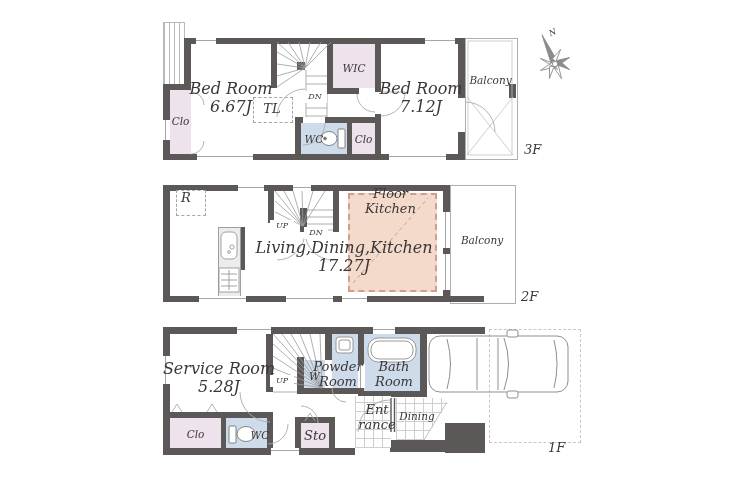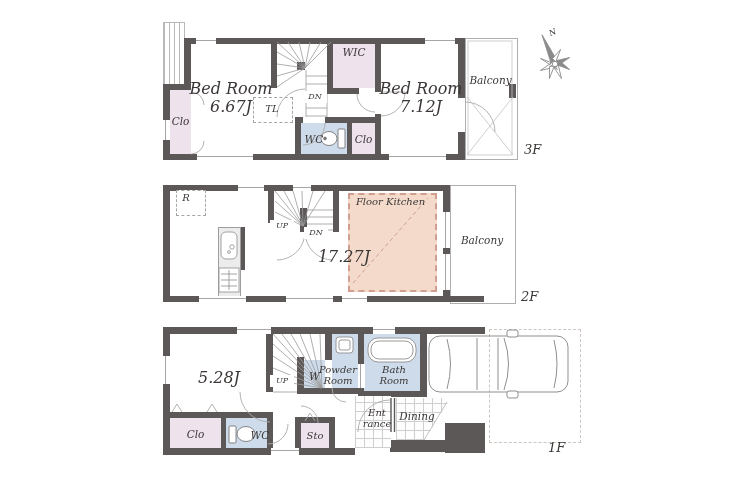--- a/index.html
+++ b/index.html
@@ -6,21 +6,21 @@
   #canvas{position:relative;width:730px;height:496px;background:#ffffff;overflow:hidden;
           font-family:"DejaVu Serif","Liberation Serif",serif;color:#3b3736}
   .w{position:absolute;background:#5b5857}
   .pink{position:absolute;background:#eee2ed}
   .blue{position:absolute;background:#cdDBEB;background:#cddbeb}
   .room-lbl{position:absolute;font-style:italic;color:#3b3736;text-align:center;
             display:flex;align-items:center;justify-content:center;line-height:1.15}
   .col{flex-direction:column}
   .big{font-size:16px}
   .med{font-size:10.5px}
-  .sm{font-size:10px}
+  .sm{font-size:13px}
   .xs{font-size:8px}
   .ftag{position:absolute;font-style:italic;font-size:13px;color:#3b3736}
   .thinbox{position:absolute;border:1.5px solid #aeaeae;background:#fff}
   .win-h{position:absolute;height:7px;background:linear-gradient(180deg,#fff 0 2px,#a5a5a5 2px 3px,#fff 3px 7px)}
   .win-v{position:absolute;width:7px;background:linear-gradient(90deg,#fff 0 2px,#a5a5a5 2px 3px,#fff 3px 7px)}
   .hatchv{position:absolute;background:repeating-linear-gradient(90deg,#b9b9b9 0 1px,#ffffff 1px 5px);
           border:1px solid #b9b9b9;border-right:none}
   .tile{position:absolute;background-color:#fefefe;
         background-image:repeating-linear-gradient(0deg,#cfcfcf 0 1px,transparent 1px 9px),
                          repeating-linear-gradient(90deg,#cfcfcf 0 1px,transparent 1px 9px)}
@@ -112,21 +112,21 @@
   </svg>
 
   <div class="room-lbl col big" style="left:161px;top:76px;width:140px;height:44px">
     <div>Bed Room</div>
     <div>6.67J</div>
   </div>
   <div class="room-lbl col big" style="left:379px;top:76px;width:84px;height:44px">
     <div>Bed Room</div>
     <div>7.12J</div>
   </div>
-  <div class="room-lbl med" style="left:333px;top:44px;width:42px;height:16px">WIC</div>
+  <div class="room-lbl med" style="left:333px;top:60px;width:42px;height:16px">WIC</div>
   <div class="room-lbl med" style="left:168px;top:113px;width:25px;height:16px">Clo</div>
   <div class="room-lbl med" style="left:301px;top:131px;width:26px;height:16px">WC</div>
   <div class="room-lbl med" style="left:352px;top:131px;width:23px;height:16px">Clo</div>
   <div class="room-lbl sm" style="left:253px;top:97px;width:38px;height:24px">TL</div>
   <div class="room-lbl xs" style="left:303px;top:91px;width:24px;height:12px;background:#fff">DN</div>
   <div class="room-lbl med" style="left:465px;top:73px;width:51px;height:15px">Balcony</div>
   <div class="ftag" style="left:524px;top:142px">3F</div>
 
   <div class="w" style="left:163px;top:185px;width:287px;height:6px"></div>
   <div class="w" style="left:163px;top:185px;width:7px;height:117px"></div>
@@ -183,20 +183,21 @@
       <line x1="221" y1="286" x2="237" y2="286"></line>
         <line x1="229" y1="270" x2="229" y2="290"></line>
     </g>
   </svg>
 
   <div class="room-lbl sm" style="left:178px;top:192px;width:16px;height:12px">R</div>
   <div class="room-lbl xs" style="left:270px;top:220px;width:24px;height:12px;background:#fff">UP</div>
   <div class="room-lbl xs" style="left:304px;top:227px;width:24px;height:12px;background:#fff">DN</div>
   <div class="room-lbl sm" style="left:348px;top:195px;width:85px;height:13px">Floor Kitchen</div>
   <div class="room-lbl col big" style="left:244px;top:236px;width:200px;height:42px">
+    <div>Living,Dining,Kitchen</div>
     <div>17.27J</div>
   </div>
   <div class="room-lbl med" style="left:450px;top:233px;width:64px;height:15px">Balcony</div>
   <div class="ftag" style="left:521px;top:289px">2F</div>
 
   <div class="sitebox" style="left:489px;top:329px;width:90px;height:112px"></div>
 
   <div class="w" style="left:163px;top:327px;width:322px;height:7px"></div>
   <div class="w" style="left:163px;top:327px;width:7px;height:128px"></div>
   <div class="w" style="left:163px;top:448px;width:192px;height:7px"></div>
@@ -278,20 +279,21 @@
       <path d="M 504 338 q 9 26 0 52"></path>
       <path d="M 554 340 q 6 24 0 48"></path>
       <line x1="477" y1="338" x2="477" y2="390"></line>
       <line x1="498" y1="338" x2="498" y2="390"></line>
       <rect x="507" y="330" width="11" height="7" rx="2" fill="#fff"></rect>
       <rect x="507" y="391" width="11" height="7" rx="2" fill="#fff"></rect>
     </g>
   </svg>
 
   <div class="room-lbl col big" style="left:158px;top:358px;width:122px;height:40px">
+    <div>Service Room</div>
     <div>5.28J</div>
   </div>
   <div class="room-lbl xs" style="left:270px;top:375px;width:24px;height:12px;background:#fff">UP</div>
   <div class="room-lbl med" style="left:304px;top:368px;width:21px;height:16px">W</div>
   <div class="room-lbl sm" style="left:316px;top:361px;width:44px;height:28px">Powder Room</div>
   <div class="room-lbl sm" style="left:375px;top:361px;width:38px;height:28px">Bath Room</div>
   <div class="room-lbl med" style="left:170px;top:426px;width:51px;height:16px">Clo</div>
   <div class="room-lbl med" style="left:247px;top:427px;width:26px;height:16px">WC</div>
   <div class="room-lbl sm" style="left:301px;top:429px;width:28px;height:14px">Sto</div>
   <div class="room-lbl sm" style="left:362px;top:405px;width:30px;height:26px">Ent rance</div>

